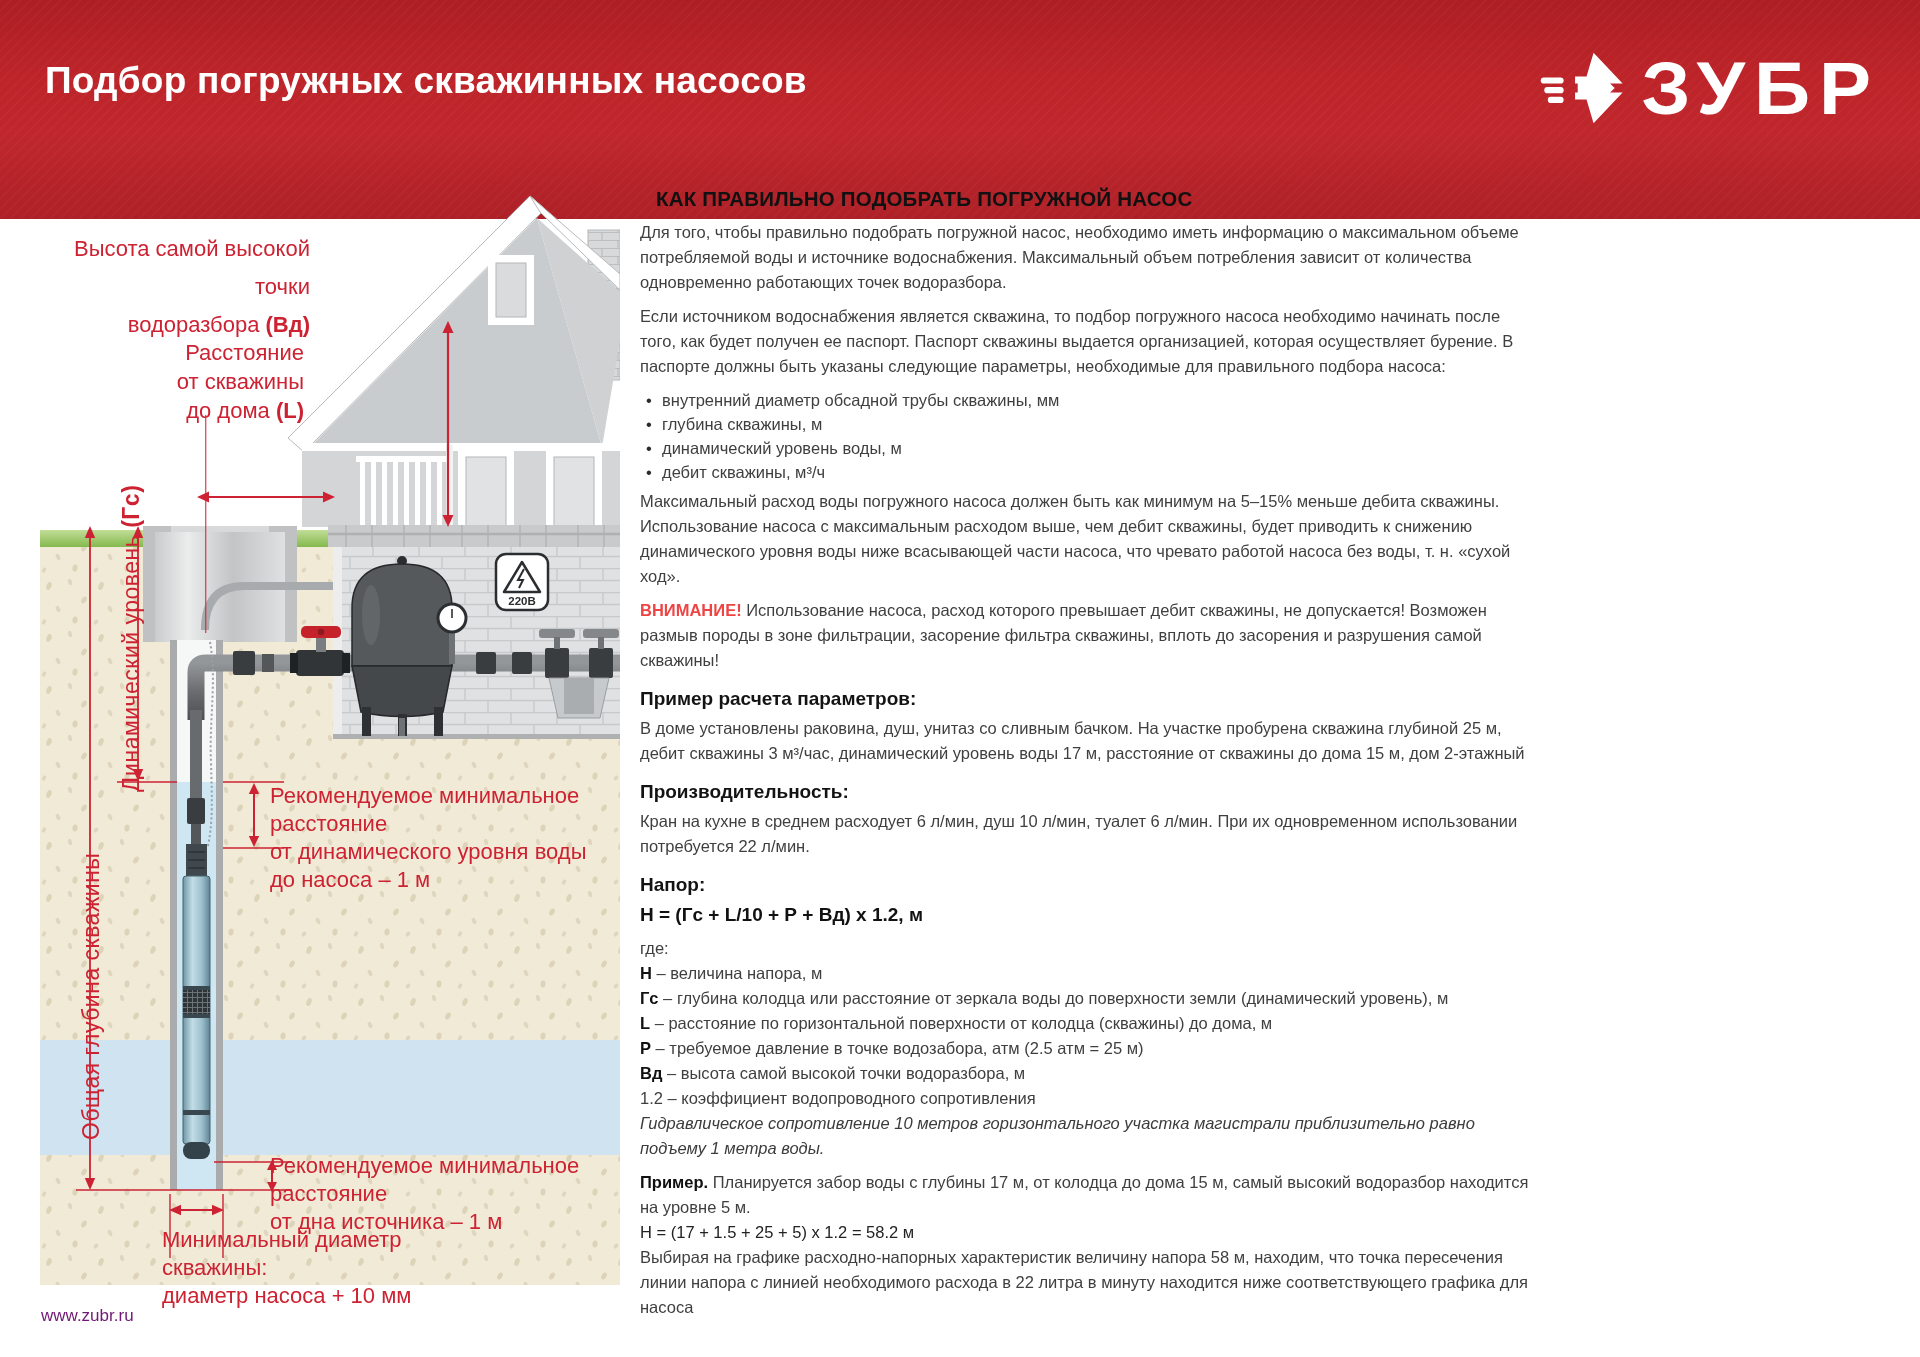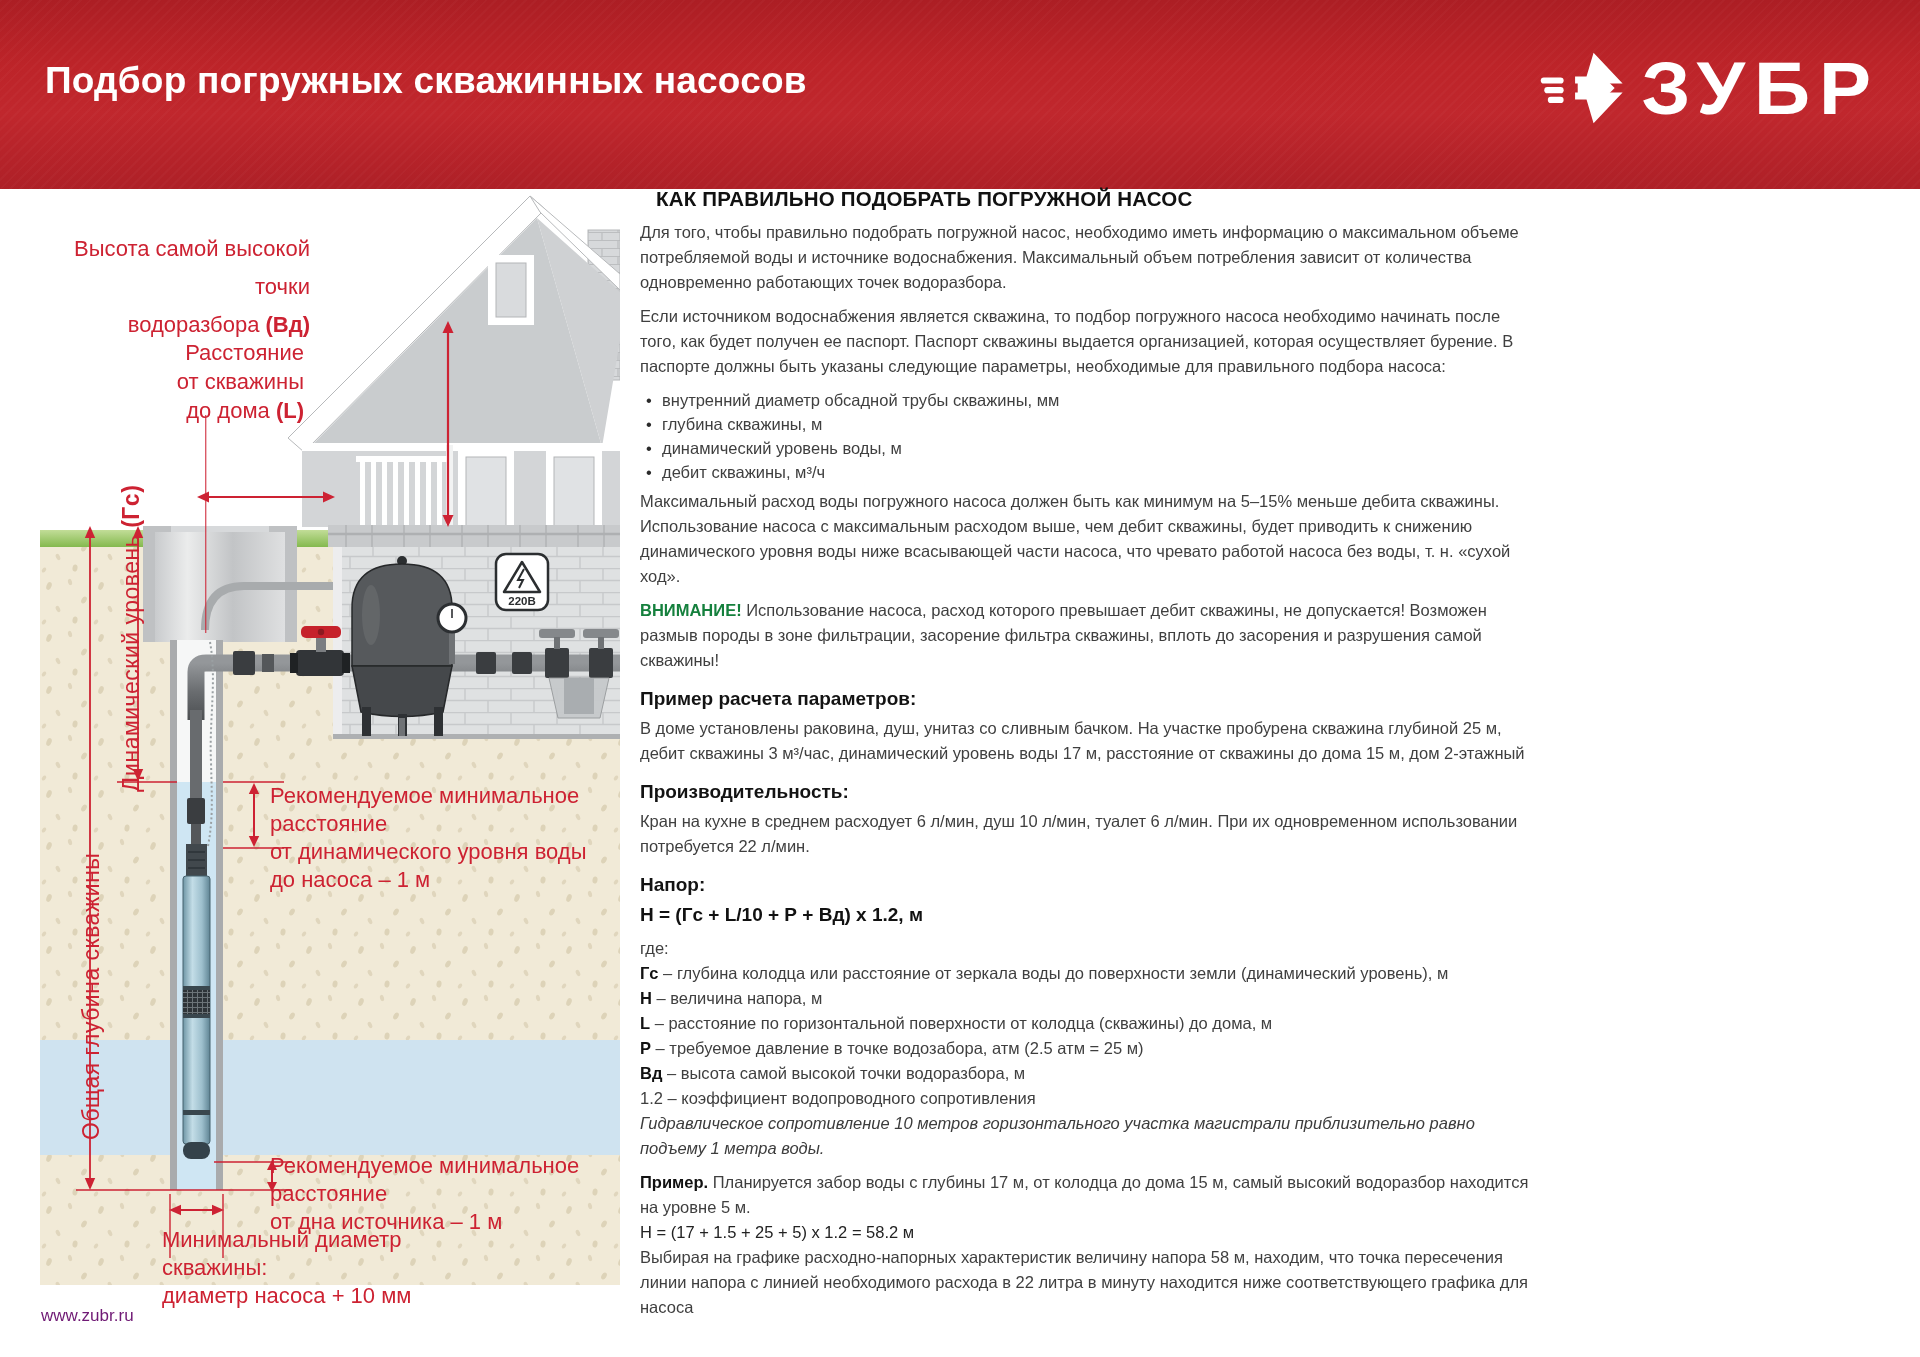--- a/index.html
+++ b/index.html
@@ -4,21 +4,21 @@
 <style>
   html,body{margin:0;padding:0;}
   body{
     width:1920px;height:1357px;position:relative;overflow:hidden;
     background:#ffffff;
     font-family:"Liberation Sans","DejaVu Sans",sans-serif;
     -webkit-font-smoothing:antialiased;
   }
   
   .header{
-    position:absolute;left:0;top:0;width:1920px;height:189px;
+    position:absolute;left:0;top:0;width:1920px;height:219px;
     background:linear-gradient(180deg,#ac1e24 0%,#bd2429 35%,#c0272d 60%,#ae2027 100%);
   }
   .header::after{
     content:"";position:absolute;inset:0;
     background:repeating-linear-gradient(135deg,rgba(255,255,255,.025) 0 2px,transparent 2px 7px);
   }
   .page-title{
     position:absolute;left:45px;top:60px;color:#ffffff;
     font-size:37px;font-weight:bold;letter-spacing:.2px;z-index:2;
   }
@@ -48,21 +48,21 @@
   .article h1{
     font-size:20.5px;line-height:25px;color:#111;margin:0 0 9px 16px;font-weight:bold;letter-spacing:.2px;
   }
   .article p{margin:0 0 9px 0;}
   .article .h2{
     font-size:19px;color:#131313;font-weight:bold;margin:13px 0 5px 0;
   }
   .bullets{margin:0 0 5px 0;}
   .bullet{display:flex;line-height:24px;margin:0 0 0 6px;}
   .bullet .dot{width:16px;color:#2b2b2b;}
-  .warn b{color:#15803d;}
+  .warn b{color:#ef4444;}
   .formula{font-size:19px;font-weight:bold;color:#111;margin:4px 0 9px 0;}
   .def b,.def .t{color:#111;}
   .note-italic{font-style:italic;color:#3c3c3c;margin:15px 0 14px 0;}
   .ex b{color:#111;}
   .ex-formula{color:#222;}
   .footer-url{position:absolute;left:41px;top:1306px;font-size:17px;color:#701a75;}
 </style>
 </head>
 <body>
 
@@ -371,22 +371,22 @@
   <div class="h2">Пример расчета параметров:</div>
   <p>В доме установлены раковина, душ, унитаз со сливным бачком. На участке пробурена скважина глубиной 25 м, дебит скважины 3 м³/час, динамический уровень воды 17 м, расстояние от скважины до дома 15 м, дом 2-этажный</p>
 
   <div class="h2">Производительность:</div>
   <p>Кран на кухне в среднем расходует 6 л/мин, душ 10 л/мин, туалет 6 л/мин. При их одновременном использовании потребуется 22 л/мин.</p>
 
   <div class="h2">Напор:</div>
   <div class="formula">Н = (Гс + L/10 + Р + Вд) х 1.2, м</div>
   <div>где:</div>
 
+  <div class="def"><b>Н</b><span> – величина напора, м</span></div>
   <div class="def"><b>Гс</b><span> – глубина колодца или расстояние от зеркала воды до поверхности земли (динамический уровень), м</span></div>
-  <div class="def"><b>Н</b><span> – величина напора, м</span></div>
   <div class="def"><b>L</b><span> – расстояние по горизонтальной поверхности от колодца (скважины) до дома, м</span></div>
   <div class="def"><b>Р</b><span> – требуемое давление в точке водозабора, атм (2.5 атм = 25 м)</span></div>
   <div class="def"><b>Вд</b><span> – высота самой высокой точки водоразбора, м</span></div>
   <div class="def"><span class="t" style="color:#3f3f3f;">1.2</span><span> – коэффициент водопроводного сопротивления</span></div>
 
   <p class="note-italic">Гидравлическое сопротивление 10 метров горизонтального участка магистрали приблизительно равно подъему 1 метра воды.</p>
 
   <div class="ex">
     <div><b>Пример.</b><span> Планируется забор воды с глубины 17 м, от колодца до дома 15 м, самый высокий водоразбор находится на уровне 5 м.</span></div>
     <div class="ex-formula">Н = (17 + 1.5 + 25 + 5) х 1.2 = 58.2 м</div>

